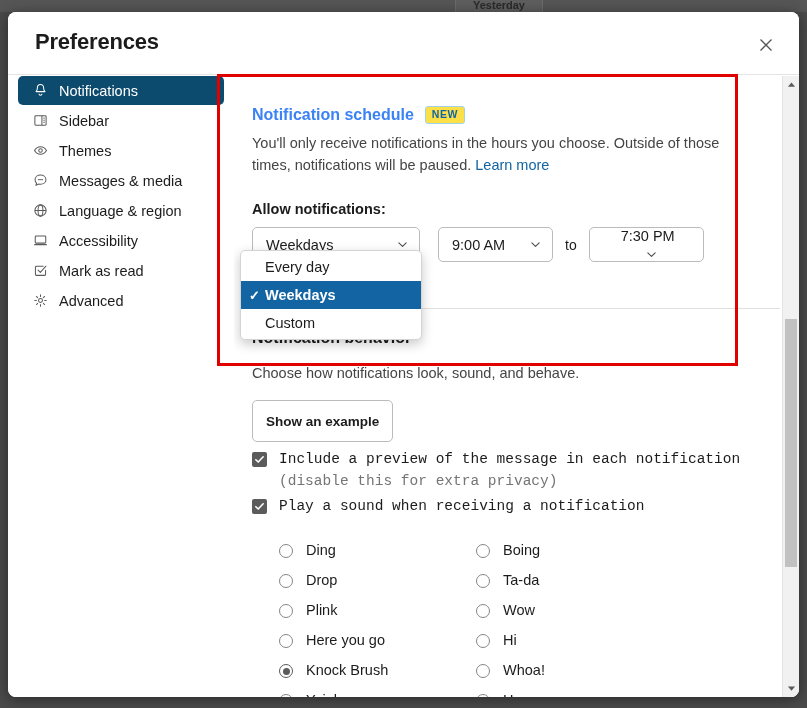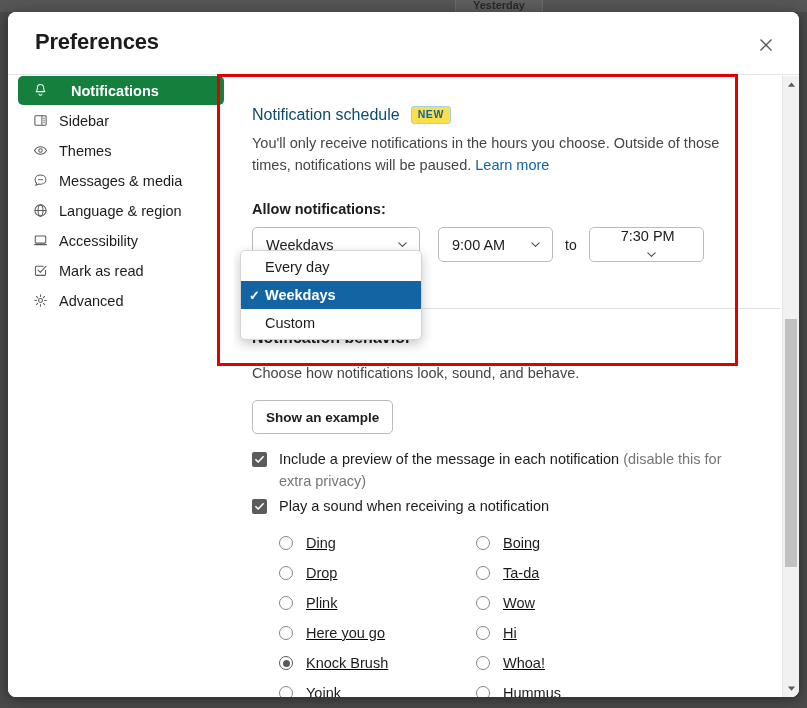--- a/index.html
+++ b/index.html
@@ -75,24 +75,23 @@
     height: 29px;
     display: flex; align-items: center;
     border-radius: 5px;
     padding-left: 12px;
     color: #1d1c1d;
     font-size: 14.5px;
     cursor: pointer;
     white-space: nowrap;
   }
   .nav-item.active {
-    background: #15803d;
+    background: #0c4a6e;
     color: #ffffff;
-    font-weight: bold;
-    gap: 12px;
+    font-weight: normal;
   }
   .nav-icon {
     width: 20px; height: 18px;
     margin-right: 9px;
     display: inline-flex; align-items: center; justify-content: center;
     flex: 0 0 auto;
   }
   .nav-icon svg { display: block; }
 
   
@@ -102,21 +101,21 @@
     width: 565px; height: 621px;
     background: #ffffff;
     overflow: hidden;
   }
 
   .section-title-row {
     position: absolute; left: 18px; top: 30px;
     display: flex; align-items: center;
   }
   .section-title {
-    font-size: 16px; font-weight: normal; color: #0c4a6e;
+    font-size: 16px; font-weight: bold; color: #3b82f6;
   }
   .new-badge {
     margin-left: 11px;
     background: #fde047;
     border: 1px solid #9fd3e8;
     color: #1264a3;
     font-size: 10.5px;
     font-weight: bold;
     letter-spacing: 0.6px;
     padding: 1px 6px 2px 6px;
@@ -174,21 +173,21 @@
     position: absolute; left: 18px; top: 253px;
     font-size: 16px; font-weight: bold; color: #1d1c1d;
   }
   #behavior-desc {
     position: absolute; left: 18px; top: 289px;
     font-size: 14.5px; color: #454545;
   }
 
   #example-button {
     position: absolute; left: 18px; top: 324px;
-    height: 34px;
+    height: 42px;
     padding: 0 13px;
     border: 1px solid #bbbbbb;
     border-radius: 5px;
     background: #ffffff;
     font-family: "Liberation Sans", sans-serif;
     font-size: 13.5px; font-weight: bold; color: #1d1c1d;
     cursor: pointer;
   }
 
   .check-row {
@@ -203,35 +202,34 @@
     width: 15px; height: 15px;
     flex: 0 0 auto;
     margin-top: 3px;
     margin-right: 12px;
     border-radius: 2px;
     background: #5b5b5b;
     display: flex; align-items: center; justify-content: center;
   }
   .checkbox svg { display: block; }
   .check-label {
-    font-size: 14.5px; color: #1d1c1d; line-height: 1.5;
+    font-size: 14.5px; color: #1d1c1d; line-height: 1.5; font-family: Liberation Mono, monospace;
   }
   .muted { color: #757575; }
 
   #sound-grid {
     position: absolute; left: 45px; top: 452px;
     width: 460px;
     display: grid;
     grid-template-columns: 197px 197px;
     grid-auto-rows: 30px;
   }
   .radio-row {
-    display: flex; align-items: center;
-    cursor: pointer;
-    text-decoration: underline;
+    display: flex; align-items: flex-end;
+    cursor: pointer;
   }
   .radio {
     width: 14px; height: 14px;
     border: 1.4px solid #868686;
     border-radius: 50%;
     flex: 0 0 auto;
     margin-right: 13px;
     background: #ffffff;
     display: flex; align-items: center; justify-content: center;
   }

